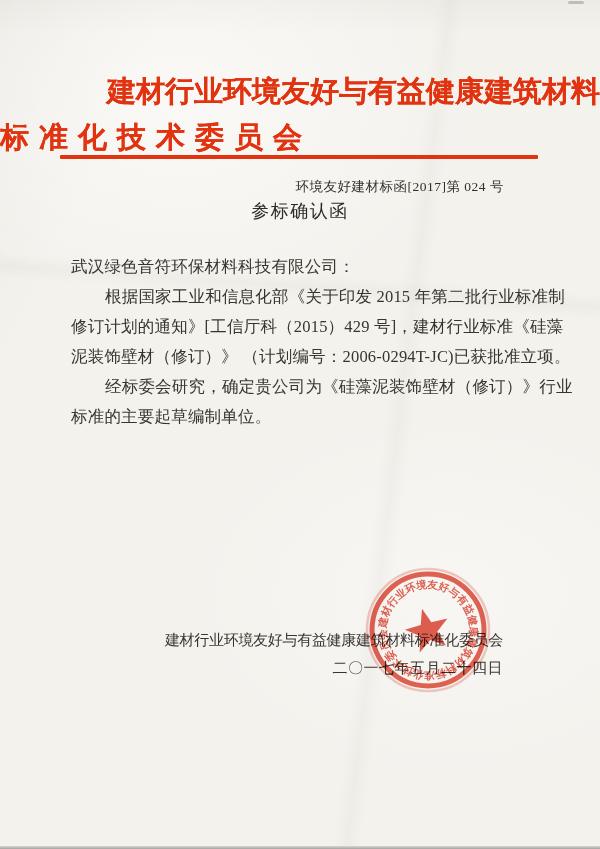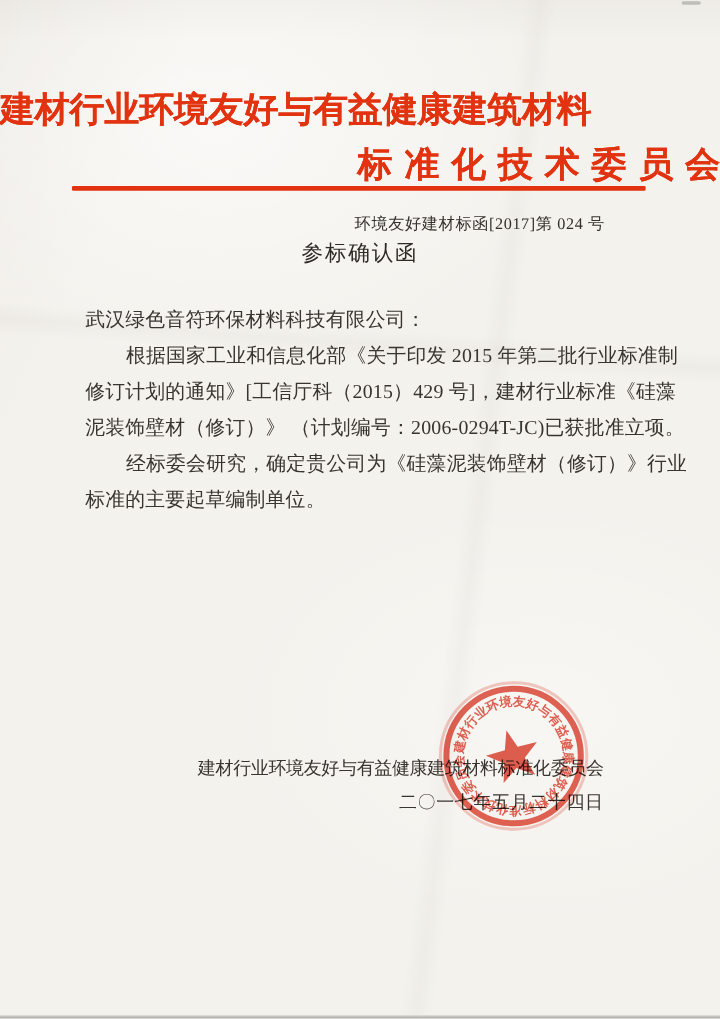--- a/index.html
+++ b/index.html
@@ -22,28 +22,28 @@
   }
   
   .paper::before{
     content:"";position:absolute;inset:0;pointer-events:none;
     background:
       linear-gradient(97deg, rgba(0,0,0,0) 62%, rgba(90,85,75,.035) 64%, rgba(0,0,0,0) 66%),
       linear-gradient(4deg, rgba(0,0,0,0) 64%, rgba(90,85,75,.04) 65.5%, rgba(0,0,0,0) 67%);
   }
   .letterhead-line1{
     position:absolute;top:72px;left:0;width:100%;
-    text-align:left;
+    text-align:right;
     font-family:"DejaVu Sans","Liberation Sans",sans-serif;
     font-weight:bold;font-size:29px;letter-spacing:0px;
     color:var(--red);
     text-shadow:0 0 .4px var(--red);
   }
   .letterhead-line2{
-    position:absolute;top:118px;left:0;width:100%;text-align:right;
+    position:absolute;top:118px;left:0;width:100%;text-align:left;
     font-family:"DejaVu Sans","Liberation Sans",sans-serif;
     font-weight:bold;font-size:29px;color:var(--red);
     text-shadow:0 0 .4px var(--red);
   }
   .letterhead-line2 span{letter-spacing:10px;margin-right:-10px;}
   .red-rule{
     position:absolute;top:155px;left:60px;width:478px;height:4px;
     background:var(--red);border-radius:1px;
   }
   .refno{

